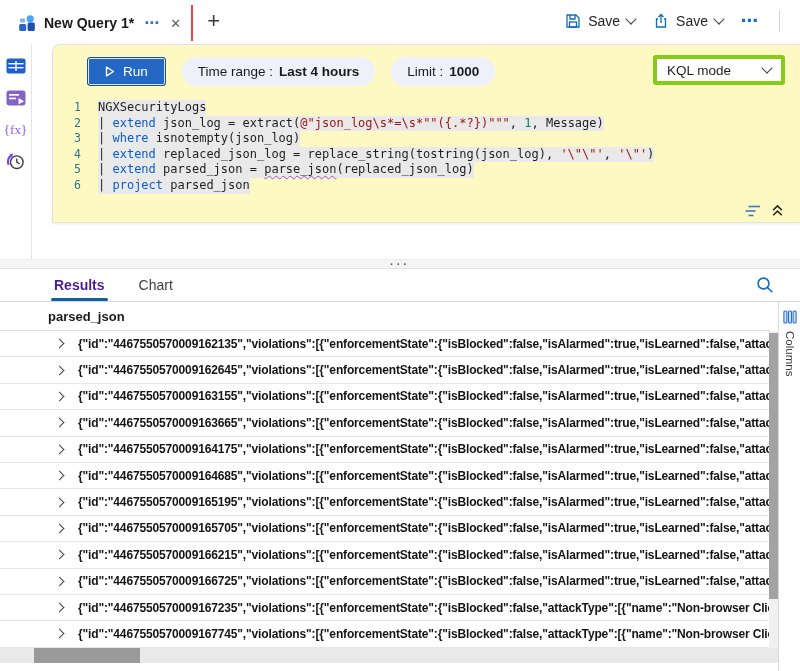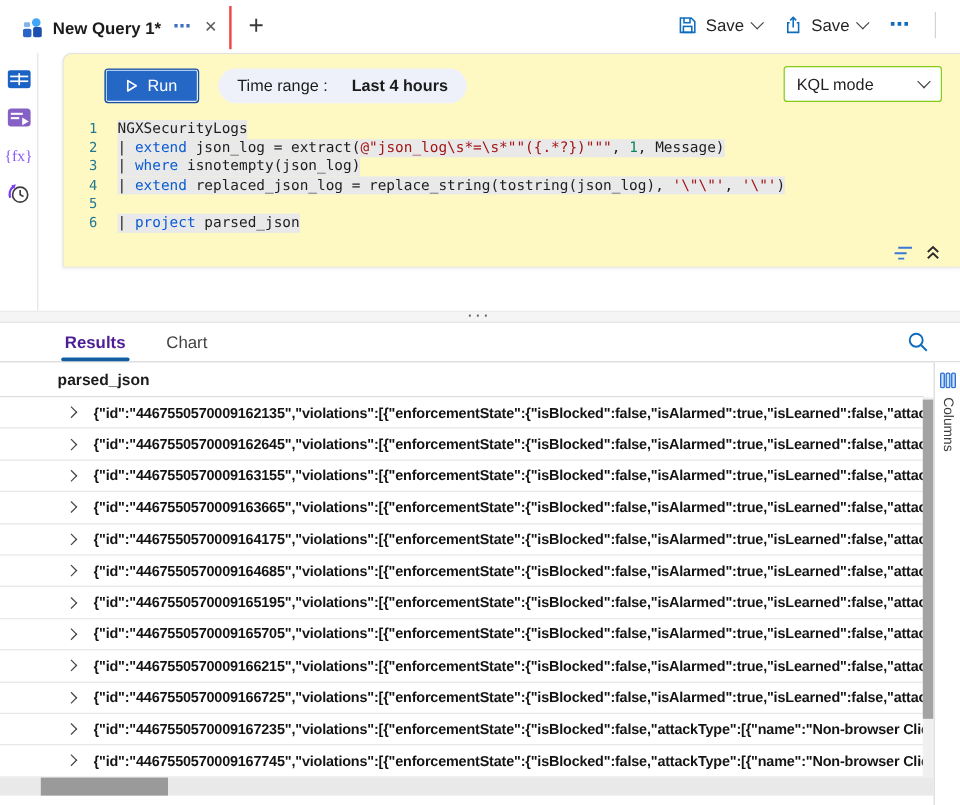--- a/index.html
+++ b/index.html
@@ -29,24 +29,24 @@
   .sb-icon{width:20px;height:20px;display:flex;align-items:center;justify-content:center;cursor:pointer;}
   .fx-icon{font-size:13px;color:#8b5cf6;font-family:"Liberation Serif",serif;white-space:nowrap;}
   
   .card{position:absolute;left:40px;right:0;top:44px;height:179px;background:#fef9c3;
         border:1px solid #e1e1e1;border-right:none;border-radius:8px 0 0 0;
         box-shadow:0 1px 3px rgba(0,0,0,.07);box-sizing:border-box;margin-left:12px;}
   .qtoolbar{display:flex;align-items:center;gap:16px;padding:10px 0 0 34px;height:32px;}
   .run-btn{display:flex;align-items:center;gap:8px;background:var(--run,#2567c5);color:#fff;
            border:1px solid #17509f;box-shadow:inset 0 0 0 1px rgba(255,255,255,.85);
            border-radius:3px;height:29px;padding:0 17px;font-size:13.5px;cursor:pointer;box-sizing:border-box;}
-  .pill{display:flex;align-items:center;gap:20px;background:#eef1f9;border-radius:15px;height:29px;
+  .pill{display:flex;align-items:center;gap:6px;background:#eef1f9;border-radius:15px;height:29px;
         padding:0 16px;font-size:13.5px;color:#1b1b1b;cursor:pointer;}
   .pill b{font-weight:700;}
-  .mode-select{position:absolute;right:15px;top:10px;width:132px;height:30px;border:1px solid #84cc16;
+  .mode-select{position:absolute;right:15px;top:10px;width:132px;height:30px;border:4px solid #84cc16;
         border-radius:3px;display:flex;align-items:center;justify-content:space-between;
         padding:0 10px;font-size:13.5px;box-sizing:border-box;cursor:pointer;background:#fff;}
   
   .editor{margin-top:13px;font-family:"DejaVu Sans Mono","Liberation Mono",monospace;font-size:12px;}
   .code-line{display:flex;height:15.6px;line-height:15.6px;}
   .ln{width:28px;text-align:right;color:var(--lnc,#237893);font-size:11.5px;flex:none;}
   .code-text{margin-left:17px;white-space:pre;background:var(--selbg,#e9e9e9);}
   .tk-kw{color:var(--kw,#0b5bd2);}
   .tk-str{color:var(--str,#a31515);}
   .tk-num{color:var(--num,#098658);}
@@ -161,20 +161,24 @@
     <div class="run-btn">
       <svg width="10" height="11" viewBox="0 0 10 11">
         <path d="M1.5 1.2 L8.5 5.5 L1.5 9.8 Z" fill="none" stroke="#ffffff" stroke-width="1.4" stroke-linejoin="round"></path>
       </svg>
       <span>Run</span>
     </div>
     <div class="pill">
       <span>Time range :</span>
       <b>Last 4 hours</b>
     </div>
+    <div class="pill">
+      <span>Limit :</span>
+      <b>1000</b>
+    </div>
   </div>
   <div class="mode-select">
     <span>KQL mode</span>
     <span class="chev"></span>
   </div>
 
   <div class="editor" id="editor-lines">
       <div class="code-line">
         <span class="ln">1</span>
         <span class="code-text"><span class="tk-plain">NGXSecurityLogs</span></span>
@@ -186,20 +190,21 @@
       <div class="code-line">
         <span class="ln">3</span>
         <span class="code-text"><span class="tk-plain">| </span><span class="tk-kw">where</span><span class="tk-plain"> isnotempty(json_log)</span></span>
       </div>
       <div class="code-line">
         <span class="ln">4</span>
         <span class="code-text"><span class="tk-plain">| </span><span class="tk-kw">extend</span><span class="tk-plain"> replaced_json_log = replace_string(tostring(json_log), </span><span class="tk-str">'\"\"'</span><span class="tk-plain">, </span><span class="tk-str">'\"'</span><span class="tk-plain">)</span></span>
       </div>
       <div class="code-line">
         <span class="ln">5</span>
+        <span class="code-text"><span class="tk-plain">| </span><span class="tk-kw">extend</span><span class="tk-plain"> parsed_json = </span><span class="tk-squiggle">parse_json</span><span class="tk-plain">(replaced_json_log)</span></span>
       </div>
       <div class="code-line">
         <span class="ln">6</span>
         <span class="code-text"><span class="tk-plain">| </span><span class="tk-kw">project</span><span class="tk-plain"> parsed_json</span></span>
       </div>
     </div>
 
   <div class="card-corner-icons">
     <svg width="16" height="12" viewBox="0 0 16 12" fill="none" stroke="#3b78d8" stroke-width="1.6">
       <path d="M3.5 1.5 H15"></path>

